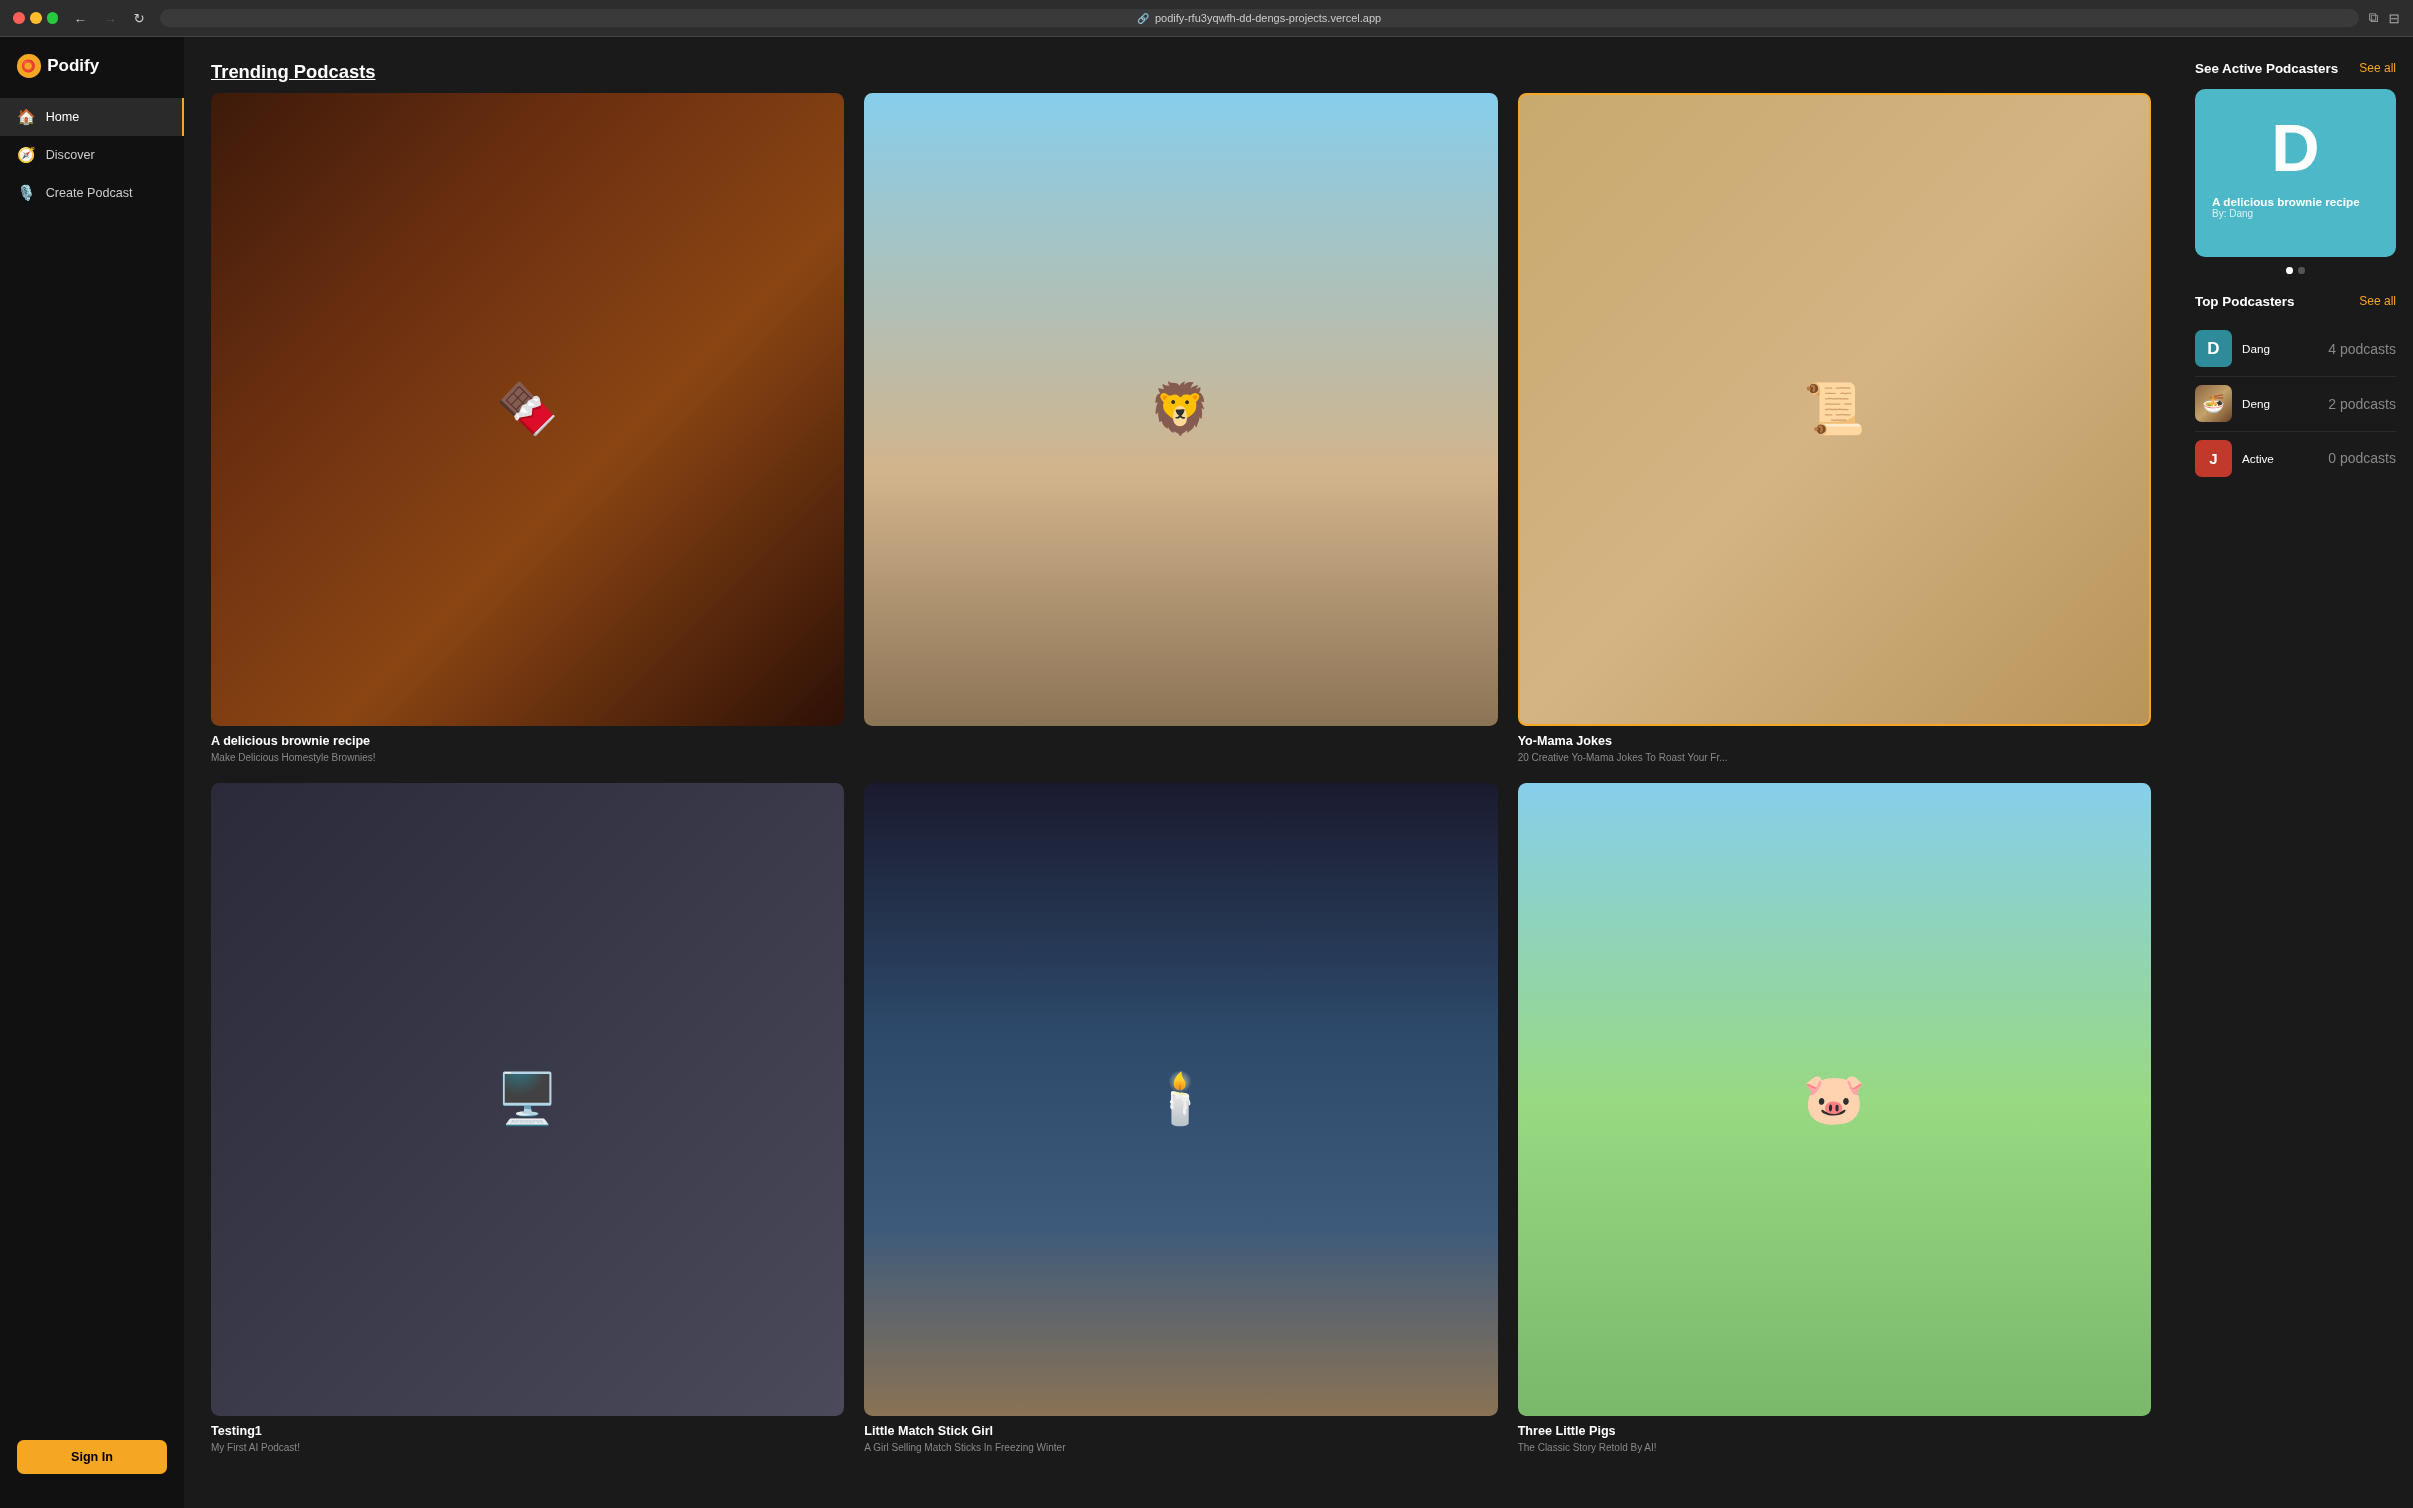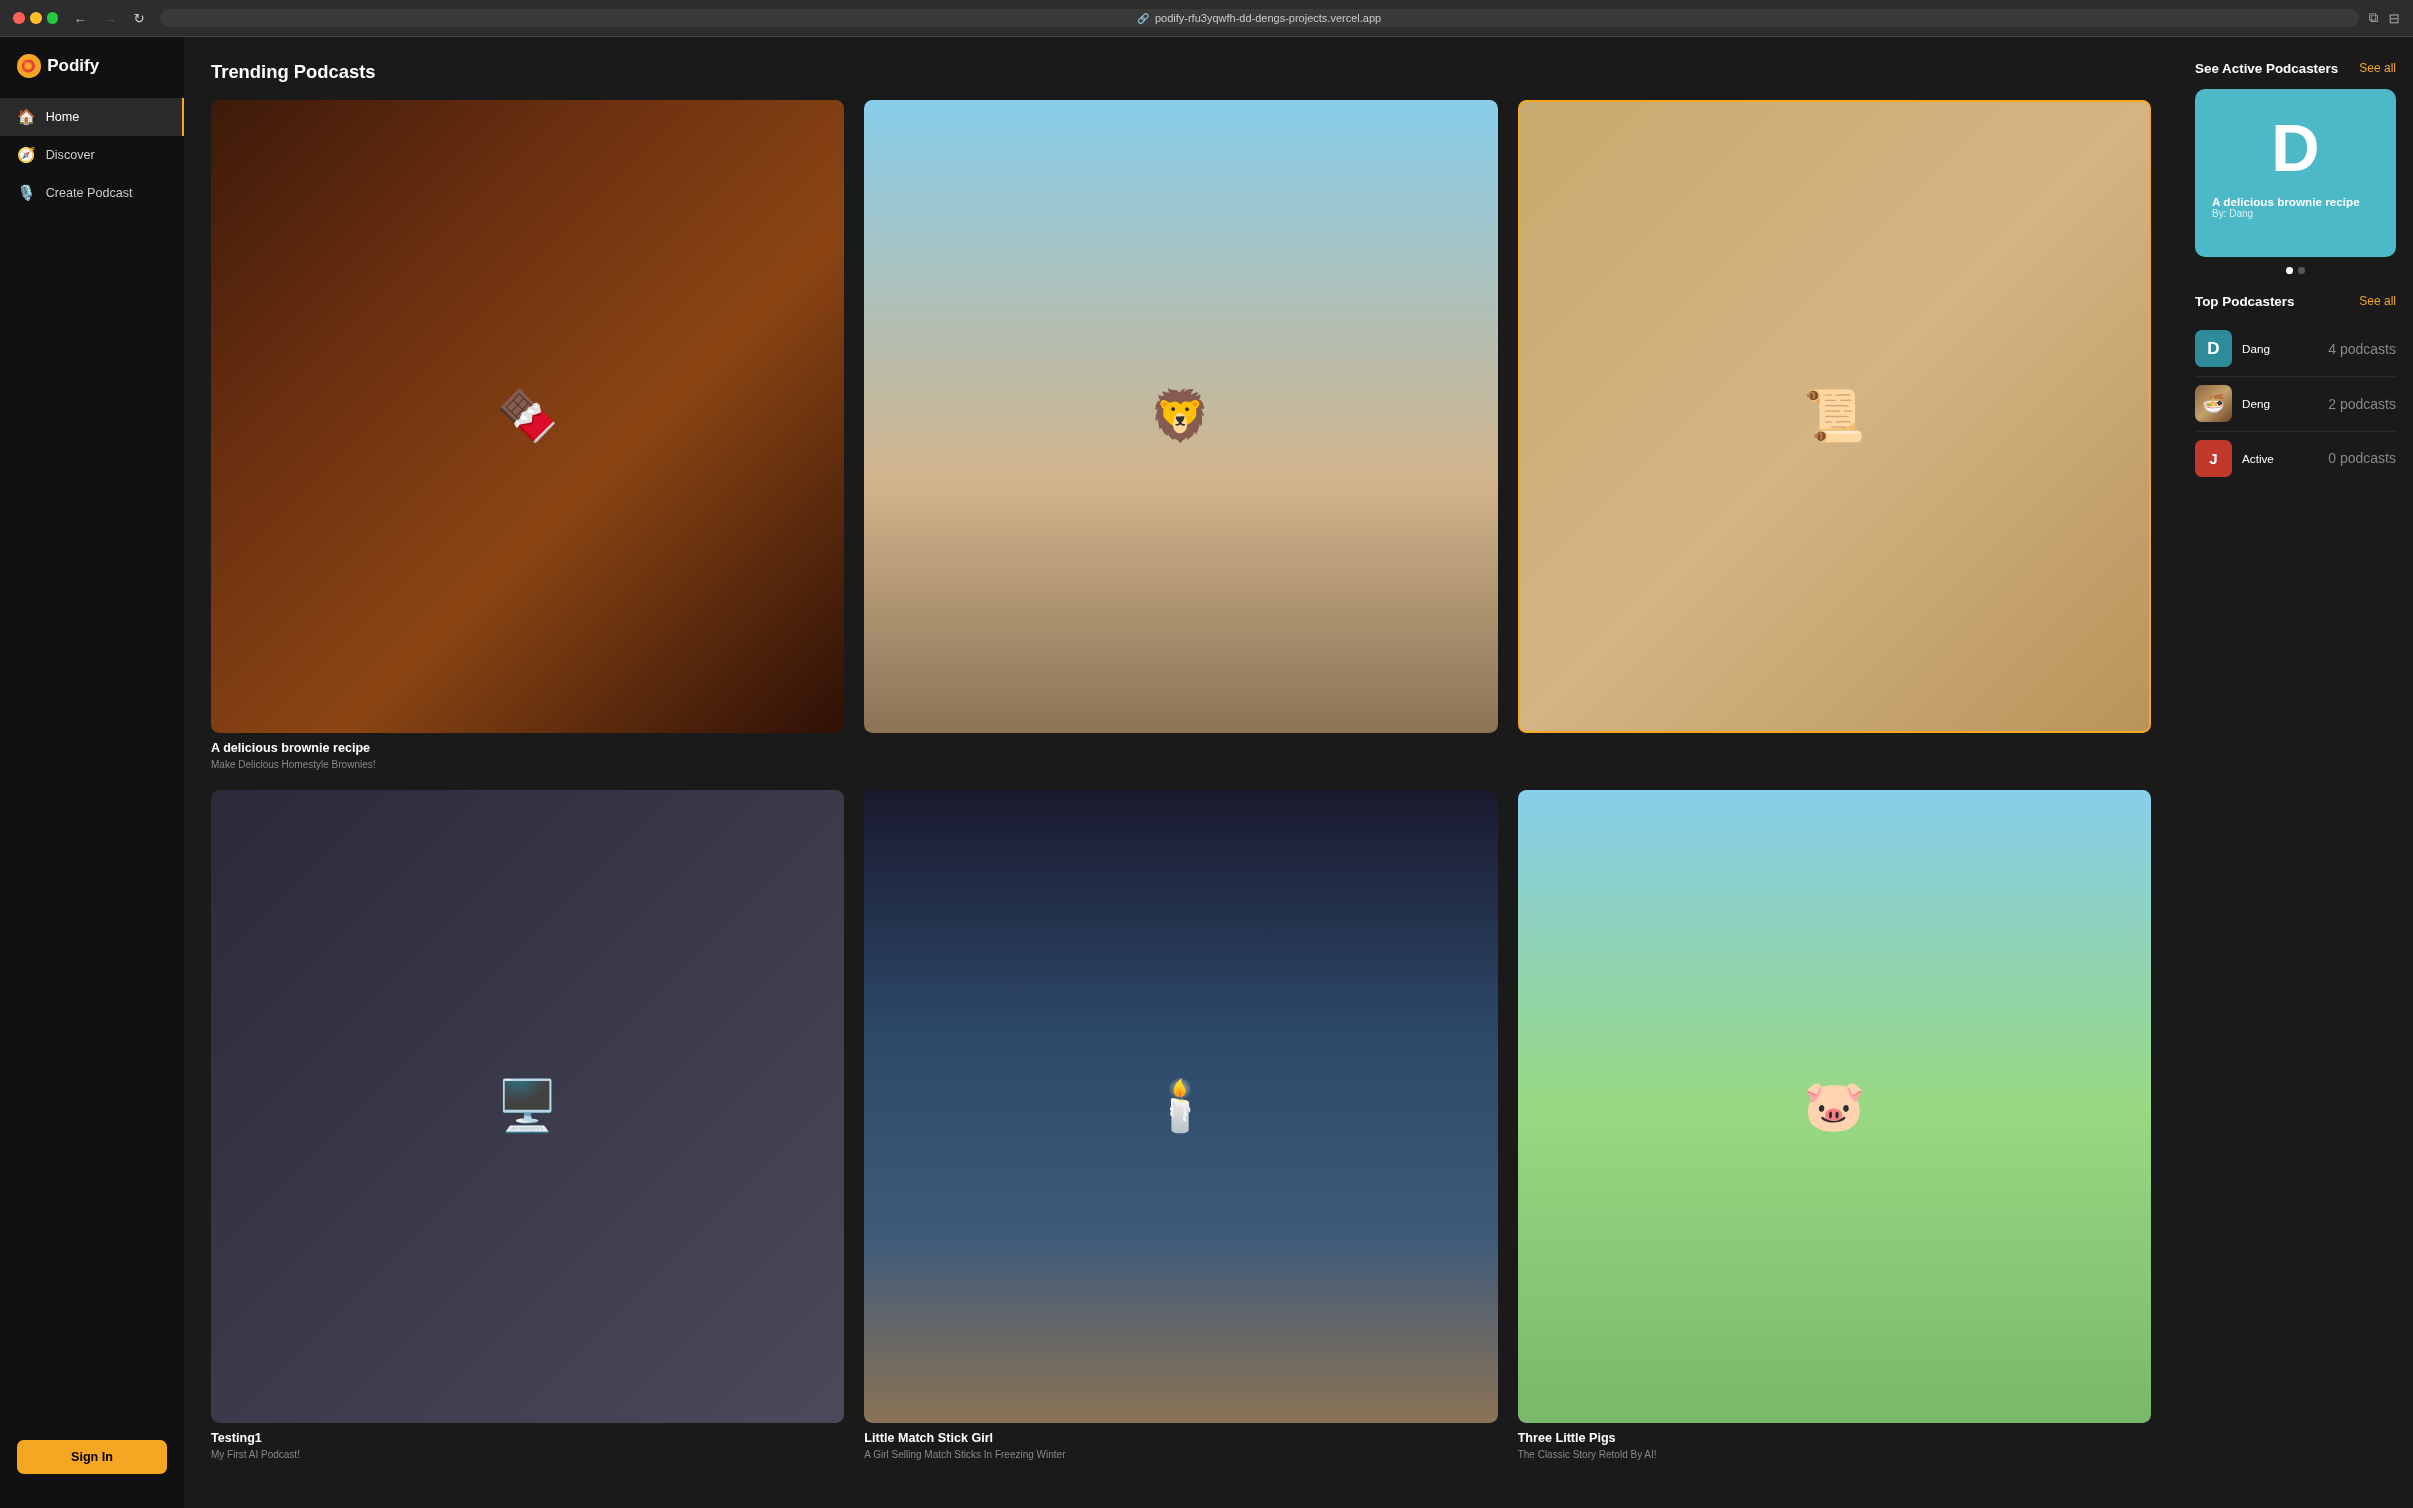--- a/index.html
+++ b/index.html
@@ -121,22 +121,23 @@
     
     .main-content {
       flex: 1;
       overflow-y: auto;
       padding: 23.5px 27px;
       background: #1a1a1a;
     }
     .section-title {
       font-size: 18.4px;
       font-weight: 700;
-      margin-bottom: 17px;
-      color: #fff;
+      margin-bottom: 10px;
+      color: #fff;
+      text-decoration: underline;
     }
 
     
     .podcast-grid {
       display: grid;
       grid-template-columns: repeat(3, 1fr);
       gap: 20px;
     }
     .podcast-card {
       cursor: pointer;
@@ -422,20 +423,24 @@
       </div>
 
       <div class="podcast-card">
         <div class="podcast-thumb thumb-lion" style="width:100%;aspect-ratio:1;border-radius:8.4px;position:relative;overflow:hidden;">
         </div>
       </div>
 
       <div class="podcast-card">
         <div class="podcast-thumb thumb-yomama" style="width:100%;aspect-ratio:1;border-radius:8.4px;position:relative;overflow:hidden;border:2.5px solid #f5a623;">
         </div>
+        <div class="podcast-info">
+          <div class="podcast-title">Yo-Mama Jokes</div>
+          <div class="podcast-subtitle">20 Creative Yo-Mama Jokes To Roast Your Fr...</div>
+        </div>
       </div>
 
       <div class="podcast-card">
         <div class="podcast-thumb thumb-testing" style="width:100%;aspect-ratio:1;border-radius:8.4px;position:relative;overflow:hidden;">
         </div>
         <div class="podcast-info">
           <div class="podcast-title">Testing1</div>
           <div class="podcast-subtitle">My First AI Podcast!</div>
         </div>
       </div>

